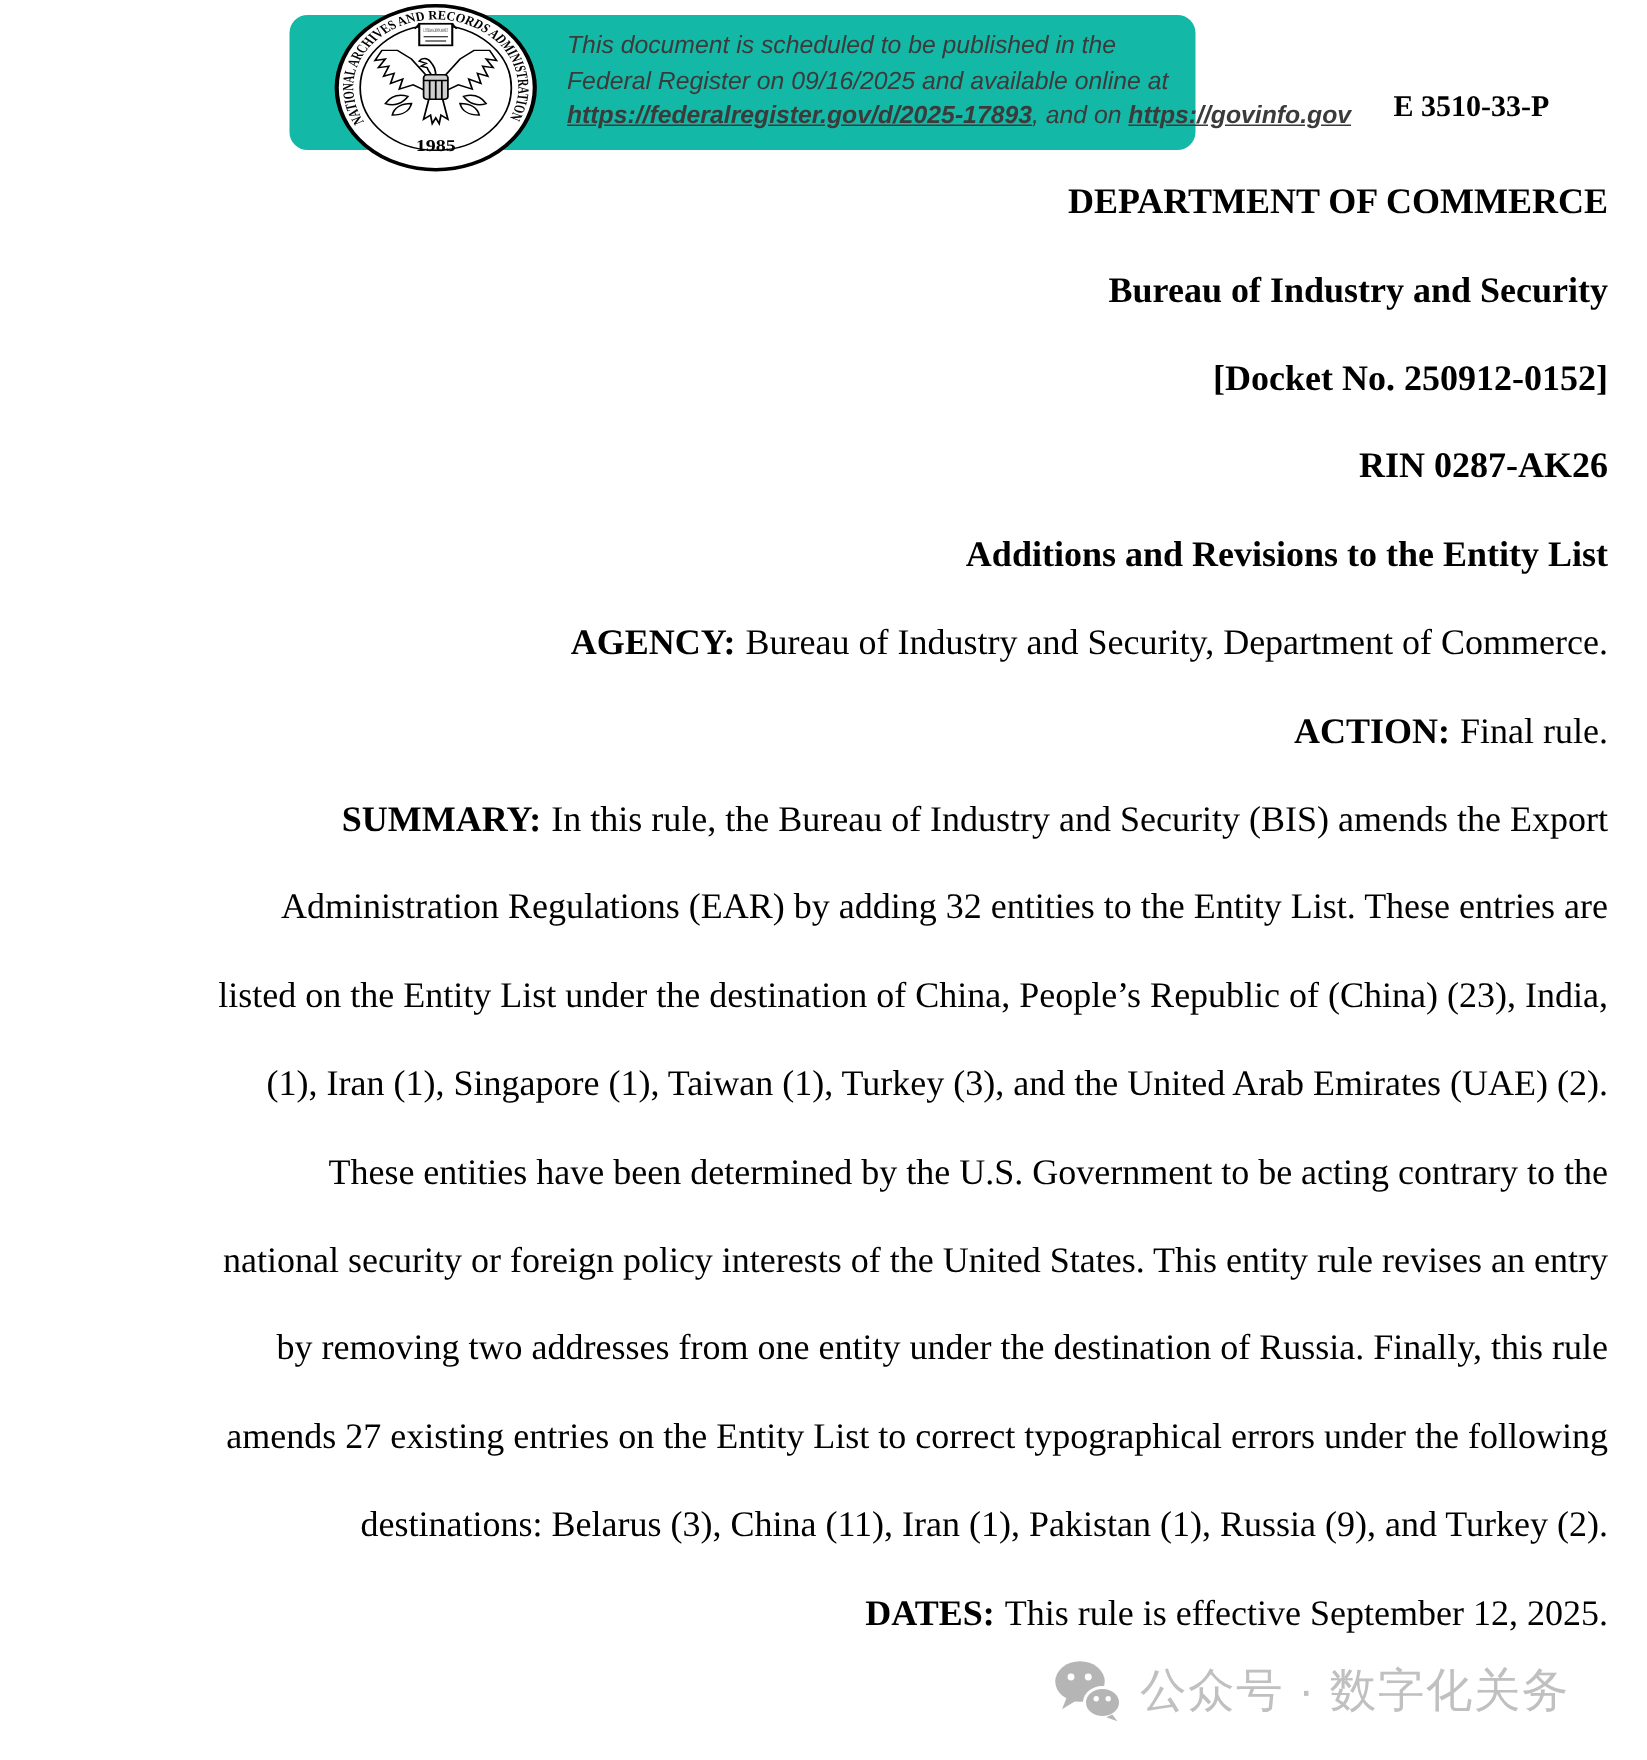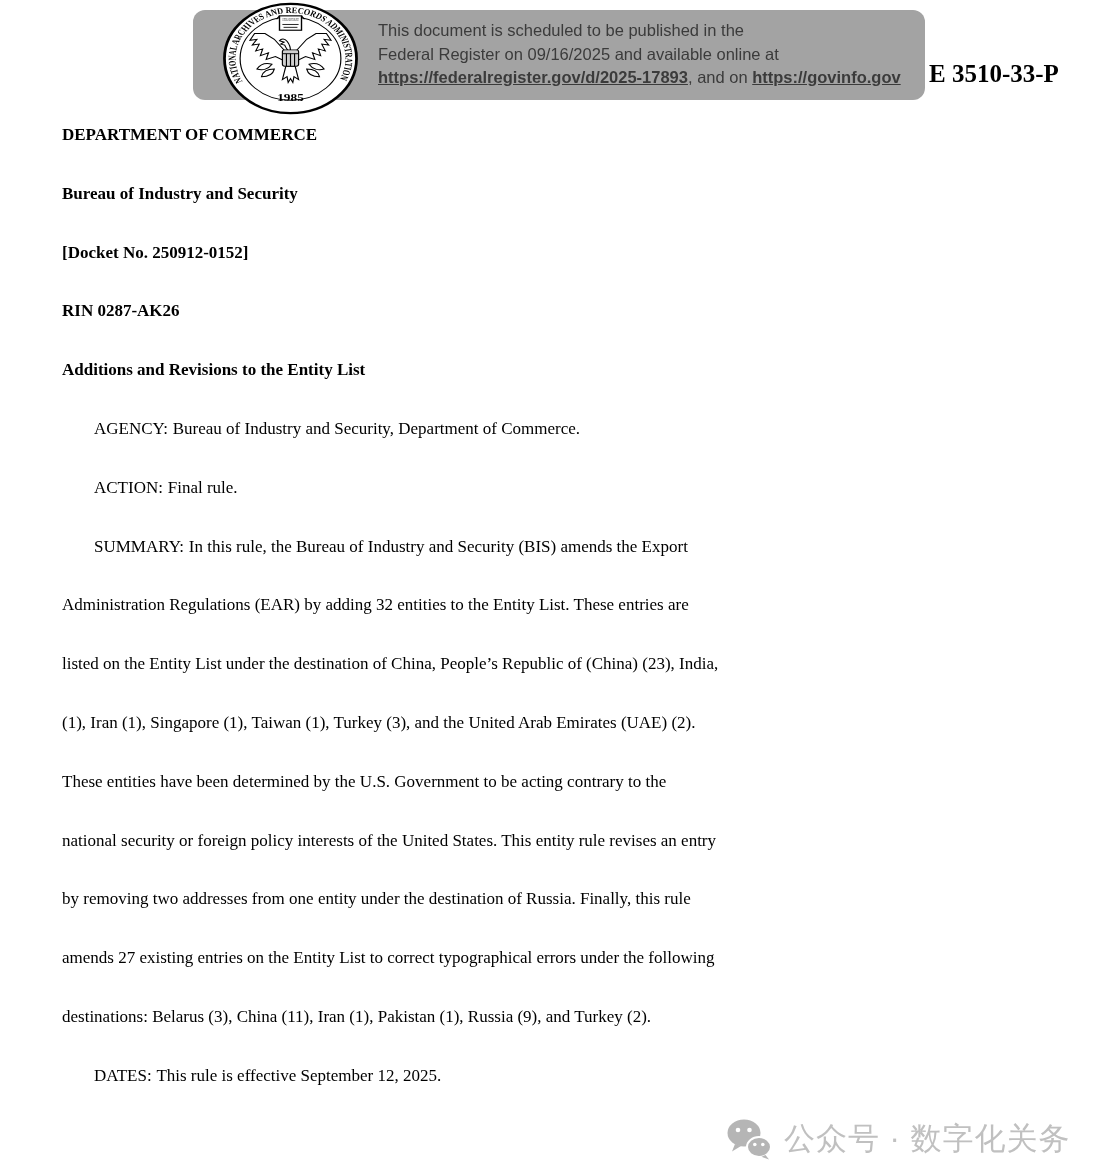--- a/index.html
+++ b/index.html
@@ -8,24 +8,25 @@
     background: #ffffff;
     position: relative;
     overflow: hidden;
     font-family: "Liberation Serif", serif;
   }
 
   
   .pub-banner {
     position: absolute;
     left: 193px; top: 10px;
-    width: 732px; height: 90px;
-    background: #a3a3a3;
+    width: 604px; height: 90px;
+    background: #14b8a6;
     border-radius: 12px;
     box-sizing: border-box;
+    font-style: italic;
   }
   .banner-text {
     position: absolute;
     left: 185px; top: 9px;
     font-family: "Liberation Sans", sans-serif;
     font-size: 16.5px;
     line-height: 23.5px;
     color: #3b3b3b;
     white-space: nowrap;
   }
@@ -43,49 +44,49 @@
     left: 221px; top: 1px;
     width: 139px; height: 115px;
   }
   .seal svg { display: block; width: 139px; height: 115px; }
 
   
   .billing-code {
     position: absolute;
     left: 929px; top: 60px;
     font-family: "Liberation Serif", serif;
-    font-size: 25px;
+    font-size: 20px;
     font-weight: bold;
     color: #000;
     white-space: nowrap;
   }
 
   
   .doc-body {
     position: absolute;
     left: 62px; top: 106px;
     width: 1010px;
-    font-size: 17px;
+    font-size: 24px;
     color: #000;
+    text-align: right;
   }
   .doc-line {
     line-height: 58.8px;
     white-space: nowrap;
   }
   .bold { font-weight: bold; }
-  .inline-label { font-weight: normal; margin-right: 0.28em; margin-left: 32px; }
+  .inline-label { font-weight: bold; margin-right: 0.28em; margin-left: 32px; }
 
   
   .watermark {
     position: absolute;
-    left: 726px; top: 1106px;
+    left: 702px; top: 1106px;
     display: flex;
     align-items: flex-start;
     pointer-events: none;
-    margin-top: 12px;
   }
   .watermark-icon { width: 46px; height: 42px; margin-right: 12px; }
   .watermark-text {
     font-family: "Liberation Sans", sans-serif;
     font-size: 31px;
     color: #c0c0c0;
     letter-spacing: 1px;
     white-space: nowrap;
   }
 </style>

